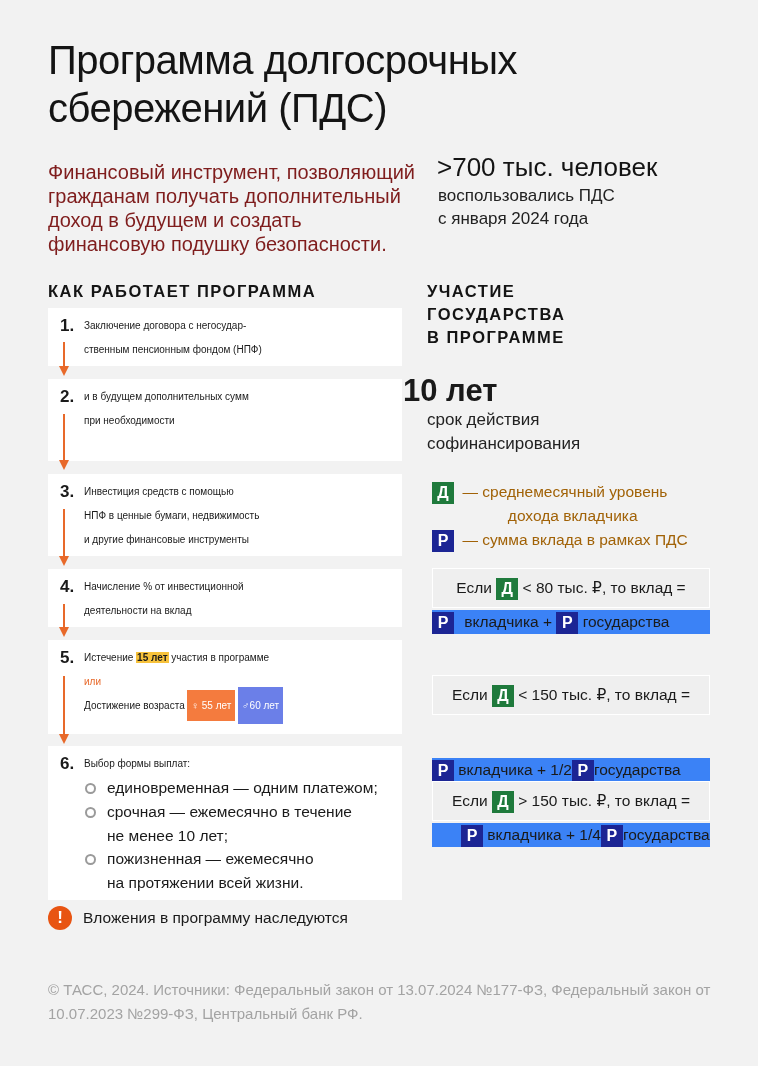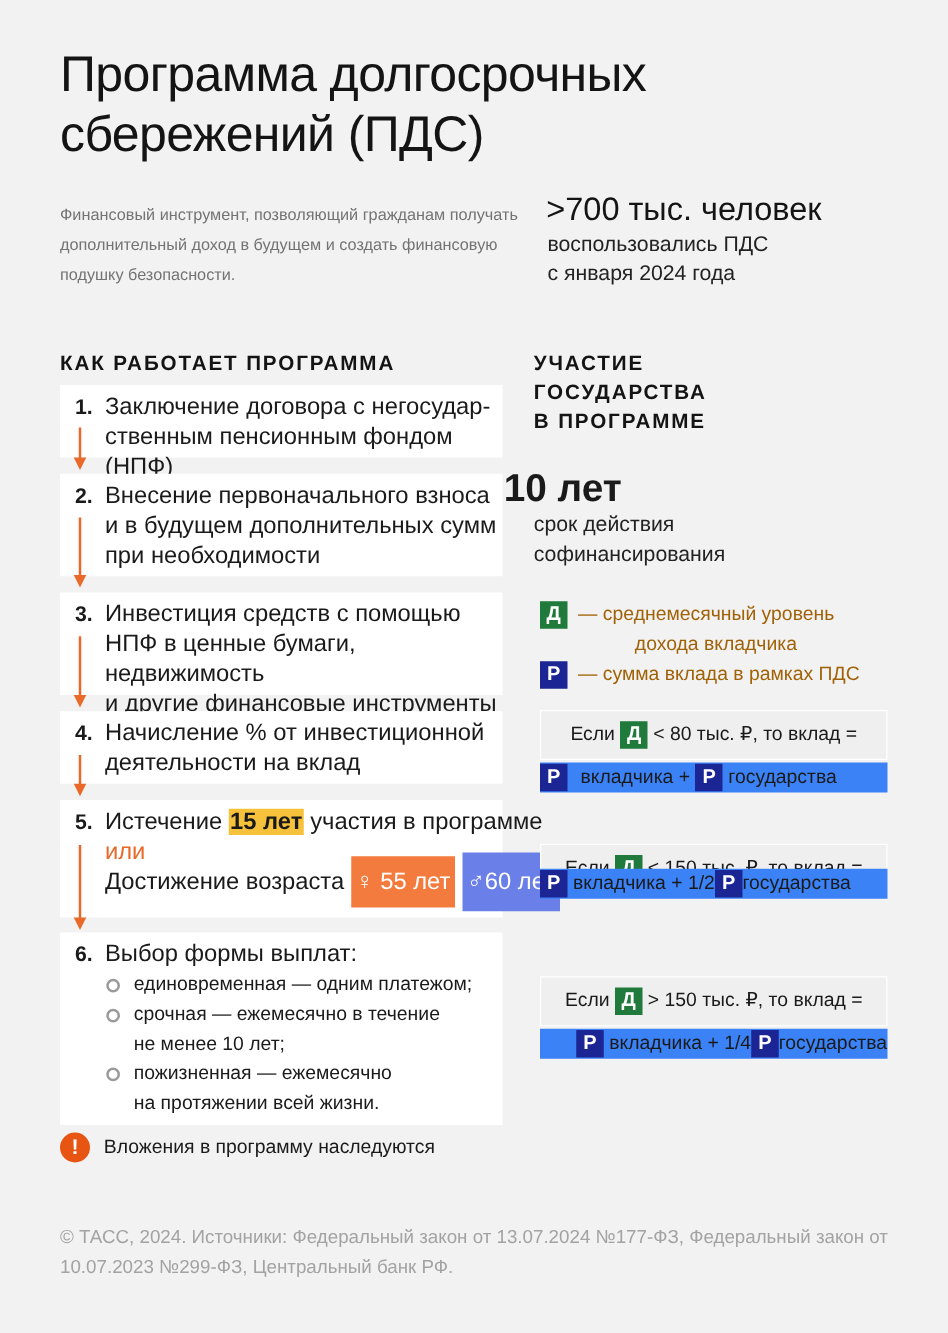--- a/index.html
+++ b/index.html
@@ -1,26 +1,26 @@
 <!DOCTYPE html>
 <html><head>
 <meta charset="utf-8">
 <style>
   * { box-sizing: border-box; margin: 0; padding: 0; }
   html, body { width: 758px; height: 1066px; background: #f2f2f2; overflow: hidden; }
   body { position: relative; font-family: "Liberation Sans", "DejaVu Sans", sans-serif; color: #1a1a1a; }
   .abs { position: absolute; }
   .title { left: 48px; top: 36px; font-size: 40px; line-height: 48px; font-weight: 500; letter-spacing: -0.5px; color: #141414; }
-  .intro { left: 48px; top: 160px; width: 370px; font-size: 13px; line-height: 24px; color: #737373; }
+  .intro { left: 48px; top: 160px; width: 370px; font-size: 20px; line-height: 24px; color: #7f1d1d; }
   .stat-big { left: 437px; top: 148px; font-size: 26px; font-weight: 400; line-height: 38px; color: #141414; }
   .stat-sub { left: 438px; top: 184px; font-size: 17px; line-height: 23px; color: #222; }
   .section-h { font-weight: 700; font-size: 16.5px; letter-spacing: 1.5px; line-height: 22px; color: #141414; }
   .step { position: absolute; left: 48px; width: 354px; background: #fff; }
   .step-num { position: absolute; left: 12px; top: 6px; font-weight: 700; font-size: 17px; line-height: 24px; }
-  .step-text { position: absolute; left: 36px; top: 6px; font-size: 19px; line-height: 24px; width: 316px; }
+  .step-text { position: absolute; left: 36px; top: 6px; font-size: 10px; line-height: 24px; width: 316px; }
   .arrow-line { position: absolute; left: 63px; width: 2px; background: #e8692a; }
   .arrow-head { position: absolute; left: 59px; width: 0; height: 0; border-left: 5px solid transparent; border-right: 5px solid transparent; border-top: 10px solid #e8692a; }
   .hl-yellow { background: #f7c23b; font-weight: 700; padding: 0 1px; }
   .or { color: #e8692a; }
   .tag-f { background: #f47b3e; color: #fff; padding: 10px 4px; }
   .tag-m { background: #6b7fe8; color: #fff; padding: 13px 4px; }
   .bullet { position: absolute; width: 11px; height: 11px; border: 2px solid #9a9a9a; border-radius: 50%; }
   .warn { left: 48px; top: 906px; width: 24px; height: 24px; border-radius: 50%; background: #e85412; color: #fff; font-weight: 700; font-size: 17px; text-align: center; line-height: 24px; }
   .warn-text { left: 83px; top: 906px; font-size: 15.5px; line-height: 24px; }
   .big10 { left: 403px; top: 372px; font-size: 31px; font-weight: 700; line-height: 38px; }
@@ -55,21 +55,20 @@
     <div>Заключение договора с негосудар-</div>
     <div>ственным пенсионным фондом (НПФ)</div>
   </div>
 </div>
 <div class="arrow-line" style="top:342px; height:26px;"></div>
 <div class="arrow-head" style="top:366px;"></div>
 
 <div class="step" style="top:379px; height:82px;">
   <span class="step-num">2.</span>
   <div class="step-text">
-    <div>Внесение первоначального взноса</div>
     <div>и в будущем дополнительных сумм</div>
     <div>при необходимости</div>
   </div>
 </div>
 <div class="arrow-line" style="top:414px; height:48px;"></div>
 <div class="arrow-head" style="top:460px;"></div>
 
 <div class="step" style="top:474px; height:82px;">
   <span class="step-num">3.</span>
   <div class="step-text">
@@ -147,21 +146,21 @@
   <span>Если </span><span class="badge bd">Д</span><span> &lt; 80 тыс. ₽, то вклад =</span>
 </div>
 <div class="rule-bot" style="top:610px;">
   <span class="badge bp">Р</span>
   <span style="margin-left:6px;">вкладчика + </span><span class="badge bp">Р</span><span> государства</span>
 </div>
 
 <div class="rule-top" style="top:675px;">
   <span>Если </span><span class="badge bd">Д</span><span> &lt; 150 тыс. ₽, то вклад =</span>
 </div>
-<div class="rule-bot" style="top:695px;">
+<div class="rule-bot" style="top:758px;">
   <span class="badge bp">Р</span>
   <span>вкладчика + 1/2</span><span class="badge bp">Р</span><span>государства</span>
 </div>
 
 <div class="rule-top" style="top:781px;">
   <span>Если </span><span class="badge bd">Д</span><span> &gt; 150 тыс. ₽, то вклад =</span>
 </div>
 <div class="rule-bot" style="top:823px;padding-left:29px;">
   <span class="badge bp">Р</span>
   <span>вкладчика + 1/4</span><span class="badge bp">Р</span><span>государства</span>

